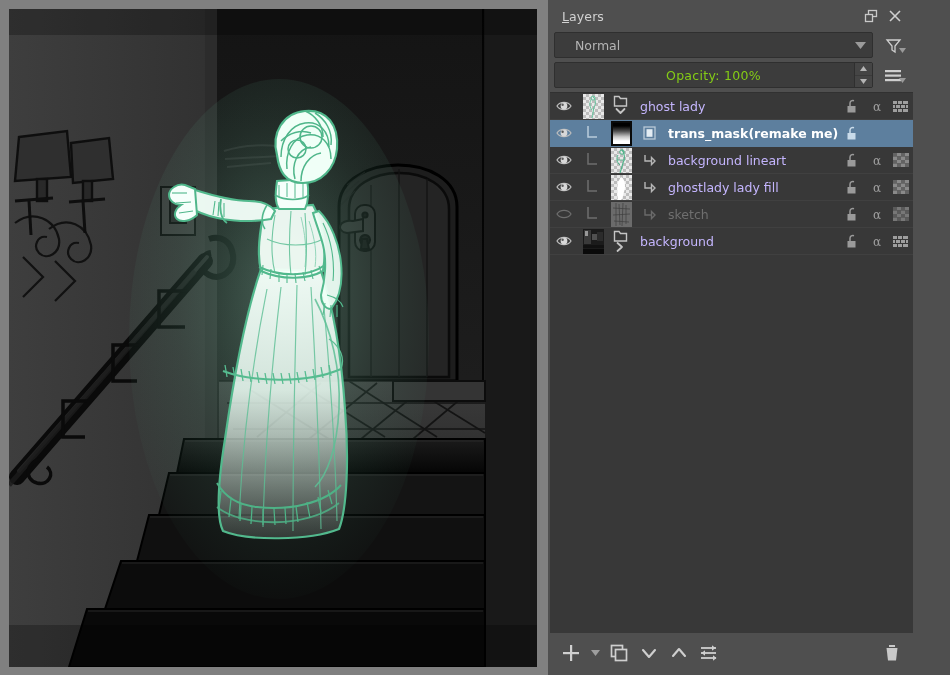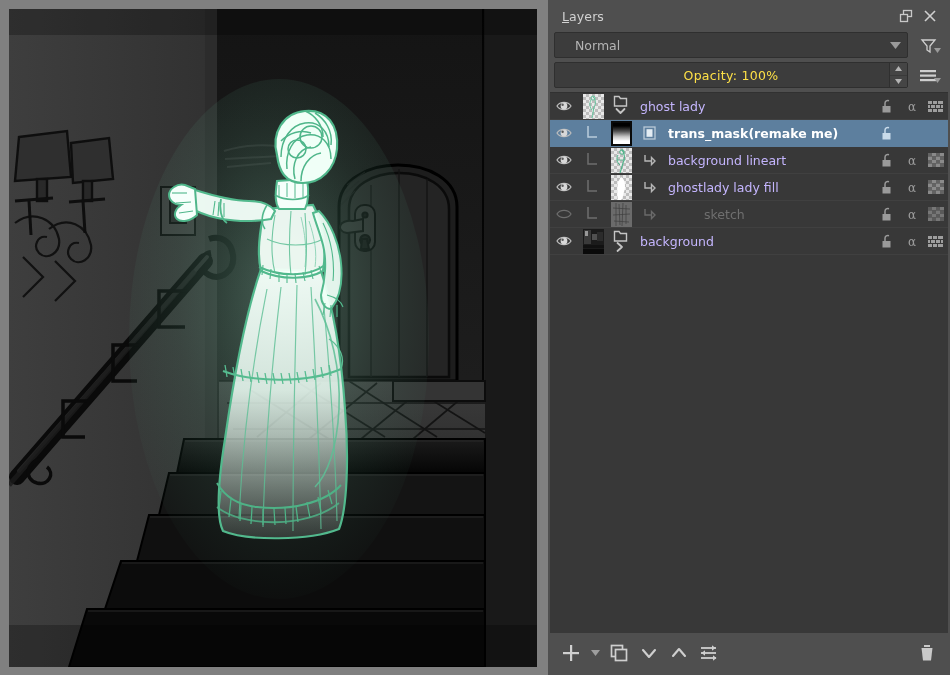--- a/index.html
+++ b/index.html
@@ -25,21 +25,21 @@
   }
   #artwork{position:absolute;left:0;top:0;width:528px;height:658px;}
   #artwork svg{display:block;width:528px;height:658px;}
 
   
   #docker{
     position:absolute;left:548px;top:0;width:402px;height:675px;
     background:#4f4f4f;
   }
   #docker-inner{
-    position:absolute;left:2px;top:2px;width:398px;height:671px;
+    position:absolute;left:2px;top:2px;width:363px;height:671px;
     background:#4f4f4f;
     display:flex;flex-direction:column;
   }
 
   
   .titlebar{
     height:28px;flex:0 0 28px;
     display:flex;align-items:center;
     padding:0 6px 0 12px;
     background:#4f4f4f;
@@ -84,21 +84,21 @@
     flex:0 0 30px;display:flex;align-items:center;
     padding:0 4px 2px 4px;gap:4px;
   }
   .slider{
     position:relative;flex:1 1 auto;height:26px;
     background:#3c3c3c;border:1px solid #2f2f2f;border-radius:2px;
     display:flex;align-items:center;justify-content:center;
     box-sizing:border-box;
   }
   .slider .slider-label{
-    font-size:12.5px;color:#fde047;letter-spacing:.3px;
+    font-size:12.5px;color:#84cc16;letter-spacing:.3px;
   }
   .spinner{
     position:absolute;right:0px;top:0px;width:17px;height:24px;
     display:flex;flex-direction:column;
     background:#454545;border-left:1px solid #2f2f2f;
   }
   .spinner div{
     flex:1 1 50%;display:flex;align-items:center;justify-content:center;
   }
   .spinner div:first-child{border-bottom:1px solid #3a3a3a;}
@@ -109,21 +109,21 @@
     border-top:1px solid #313131;
     position:relative;
   }
   .layer-row{
     height:27px;display:flex;align-items:center;
     box-sizing:border-box;
     border-bottom:1px solid #404040;
     cursor:pointer;
   }
   .layer-row.selected{background:#5d7f9e;border-bottom:1px solid #5d7f9e;}
-  .layer-row.dim .lname{color:#6f6f6f;margin-left:36px;}
+  .layer-row.dim .lname{color:#6f6f6f;}
 
   .cell-eye{
     width:28px;flex:0 0 28px;display:flex;align-items:center;justify-content:center;
     cursor:pointer;
   }
   .cell-indent{
     width:28px;flex:0 0 28px;display:flex;align-items:center;justify-content:center;
   }
   .cell-thumb{
     width:30px;flex:0 0 30px;display:flex;align-items:center;justify-content:center;

